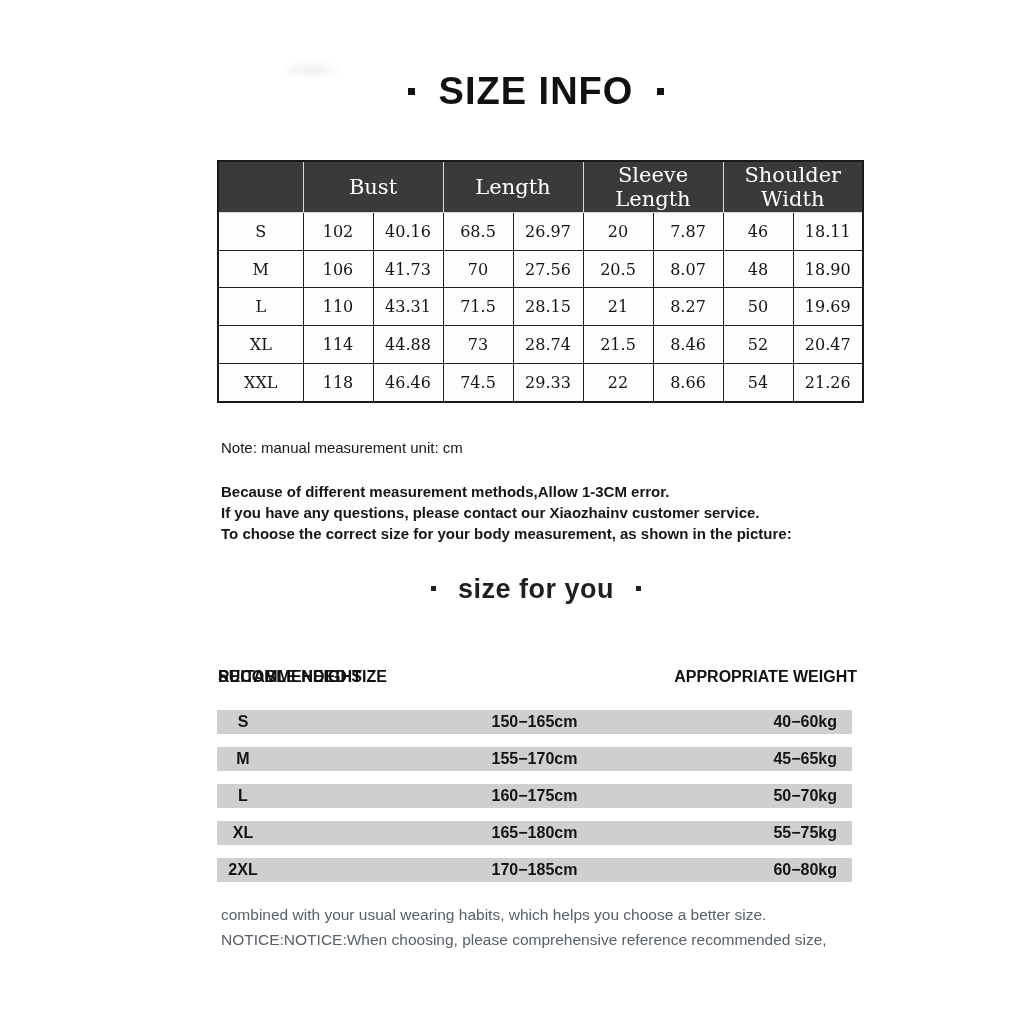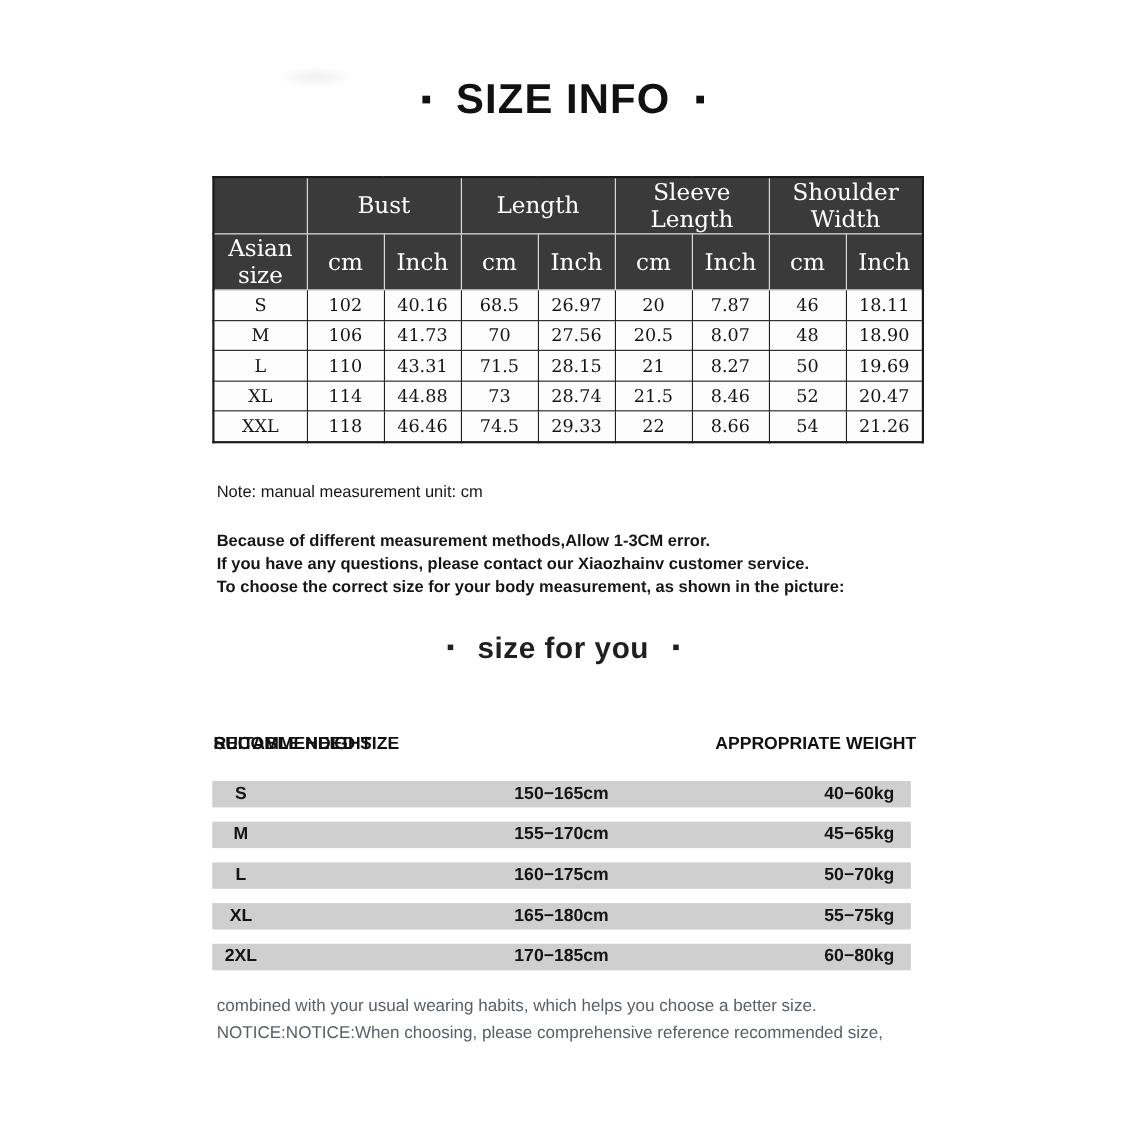--- a/index.html
+++ b/index.html
@@ -1,21 +1,21 @@
 <!DOCTYPE html>
 <html><head>
 <meta charset="utf-8">
 <style>
   html,body{margin:0;padding:0;}
   body{
     width:1024px;height:1024px;background:#ffffff;
     font-family:"Liberation Sans",sans-serif;color:#1a1a1a;
     position:relative;overflow:hidden;
   }
-  .page{position:relative;width:824px;height:1024px;}
+  .page{position:relative;width:824px;height:1024px;margin-left:24px;}
 
   
   .smudge{
     position:absolute;left:252px;top:60px;width:70px;height:20px;
     background:radial-gradient(ellipse at center, rgba(0,0,0,0.06), rgba(0,0,0,0) 70%);
     border-radius:50%;
   }
 
   
   .title{
@@ -106,31 +106,20 @@
       <col span="8" style="width:70px">
     </colgroup>
     <thead>
       <tr>
         <th></th>
         <th colspan="2">Bust</th>
         <th colspan="2">Length</th>
         <th colspan="2">Sleeve Length</th>
         <th colspan="2">Shoulder Width</th>
       </tr>
-      <tr>
-        <th>Asian size</th>
-        <th>cm</th>
-        <th>Inch</th>
-        <th>cm</th>
-        <th>Inch</th>
-        <th>cm</th>
-        <th>Inch</th>
-        <th>cm</th>
-        <th>Inch</th>
-      </tr>
     </thead>
     <tbody>
 
         <tr>
           <td>S</td>
           <td>102</td>
           <td>40.16</td>
           <td>68.5</td>
           <td>26.97</td>
           <td>20</td>

